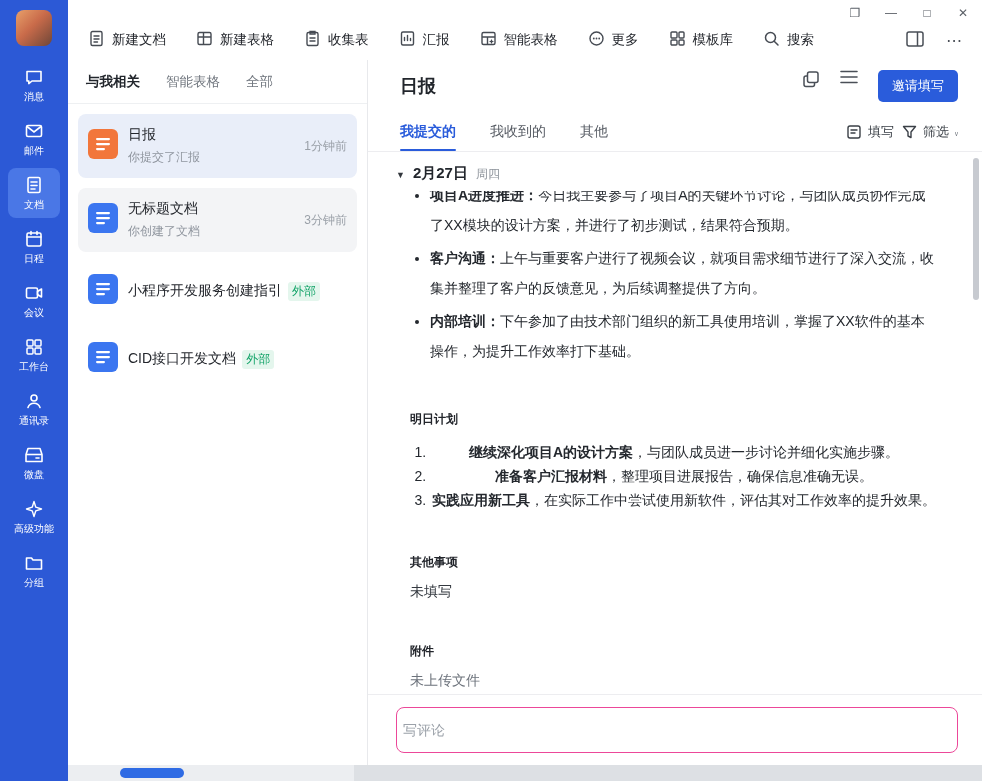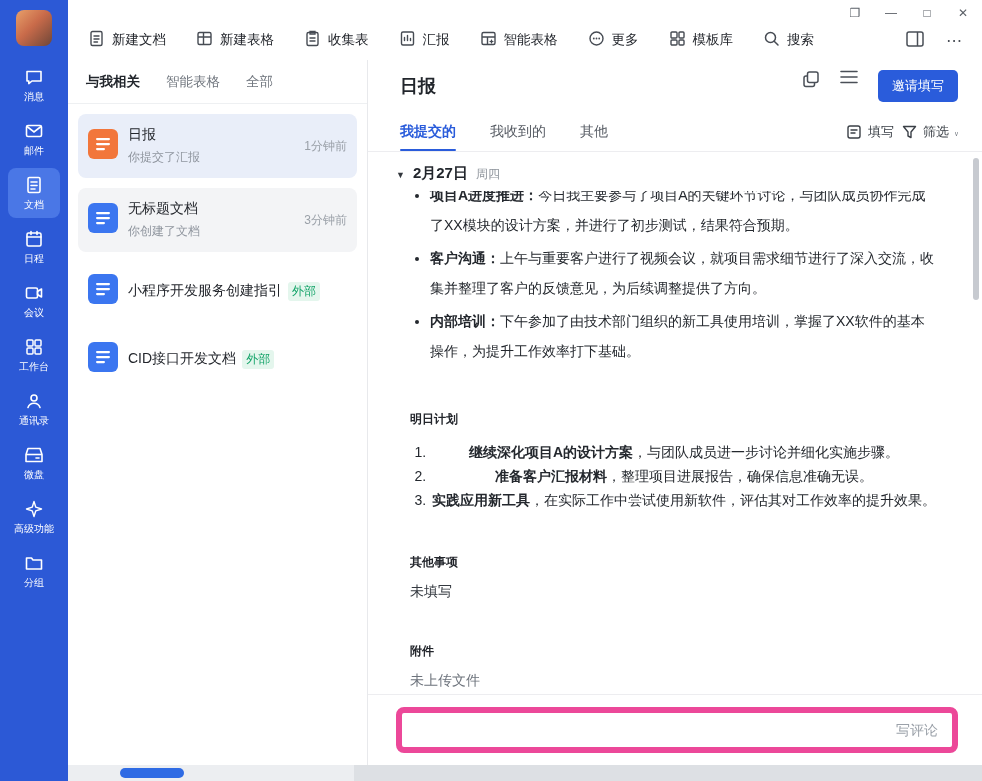--- a/index.html
+++ b/index.html
@@ -77,21 +77,21 @@
   .sec-heading { font-size:12px; font-weight:bold; color:#23262c; margin-top:42px; margin-bottom:12px; padding-left:14px; }
   .plan-list { padding-left:34px; }
   .plan-list li { font-size:14px; line-height:24px; color:#24282e;text-align:center; }
   .plain-value { font-size:14px; color:#33383f; padding-left:14px; margin-top:4px; }
   .plain-value.grey { color:#6d737c; }
   .submitted { font-size:12px; color:#9aa0a8; padding-left:14px; margin-top:32px; }
 
   .scroll-thumb { position:absolute; right:3px; top:6px; width:6px; height:142px; border-radius:3px; background:#c7cad0; cursor:pointer; }
 
   .comment-bar { border-top:1px solid #ededf0; padding:12px 24px 12px 28px; flex-shrink:0; }
-  .comment-input { width:100%; height:46px; border:6px solid #ec4899; border-radius:8px; padding:0 14px; font-size:14px; font-family:inherit; color:#24282e; outline:none;text-align:right; }
+  .comment-input { width:100%; height:46px; border:1px solid #ec4899; border-radius:8px; padding:0 6px; font-size:14px; font-family:inherit; color:#24282e; outline:none; }
   .comment-input::placeholder { color:#9ba1a9; }
 
   
   .bottom-strip { height:16px; background:#eceef1; position:relative; flex-shrink:0; }
   .strip-blue { position:absolute; left:52px; top:3px; width:64px; height:10px; border-radius:5px; background:#2f6be4; }
   .strip-grey { position:absolute; left:286px; right:0; top:0; height:16px; background:#dde0e4; }
 </style>
 </head>
 <body>
 

